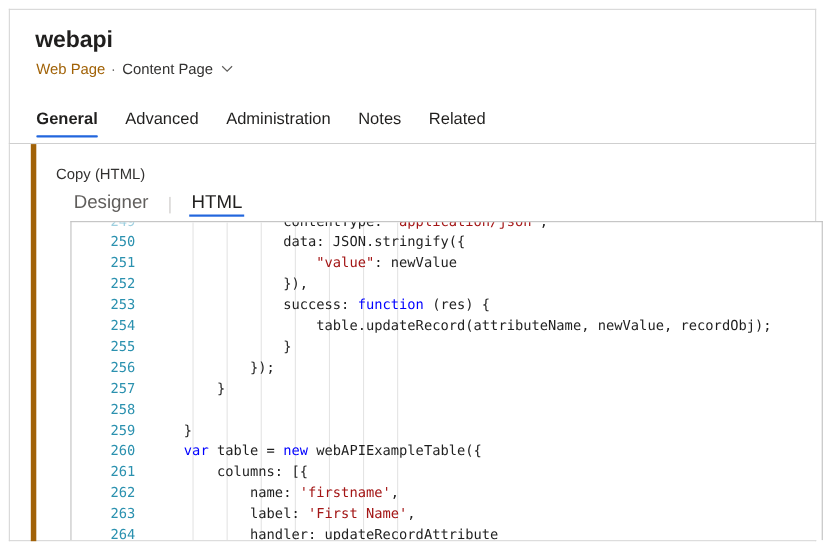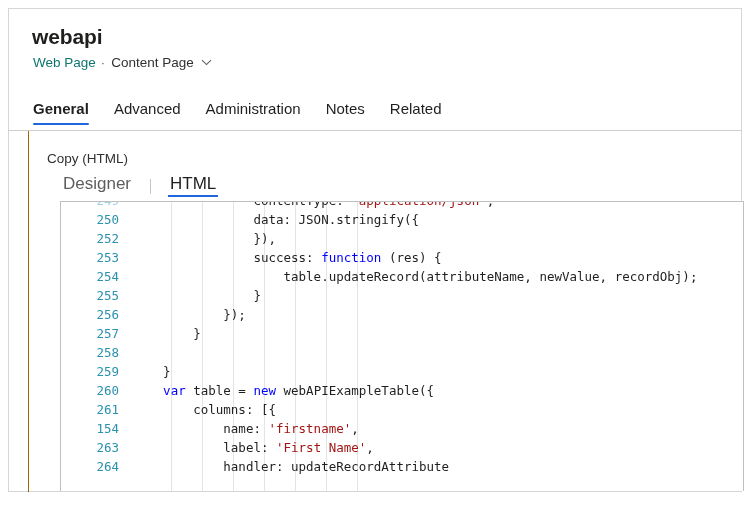--- a/index.html
+++ b/index.html
@@ -49,21 +49,21 @@
   .subtitle-row {
     position: absolute;
     left: 24px;
     top: 45px;
     display: flex;
     align-items: center;
     font-size: 13.5px;
     color: #323130;
     line-height: 18px;
   }
-  .subtitle-type { color: #0f766e; }
+  .subtitle-type { color: #a16207; }
   .subtitle-dot {
     margin: 0 6px 0 5px;
     color: #605e5c;
     font-size: 13px;
   }
   .subtitle-form { color: #323130; }
   .chev {
     display: inline-block;
     margin-left: 7px;
     width: 9px;
@@ -119,21 +119,21 @@
     border-right: 1px solid #d6d6d6;
     border-bottom: 1px solid #d6d6d6;
     box-sizing: border-box;
   }
   .field-wrap {
     position: absolute;
     left: 19px;
     top: 0px;
     width: 712px;
     height: 361px;
-    border-left: 1px solid #a16207;
+    border-left: 5px solid #a16207;
     box-sizing: border-box;
   }
   .field-label {
     position: absolute;
     left: 18px;
     top: 19px;
     font-size: 13.5px;
     color: #323130;
     line-height: 18px;
   }
@@ -307,31 +307,32 @@
               <div class="guide" style="left: 141px;"></div>
               <div class="guide" style="left: 172px;"></div>
               <div class="guide" style="left: 203px;"></div>
               <div class="guide" style="left: 234px;"></div>
               <div class="guide" style="left: 265px;"></div>
               <div class="guide" style="left: 296px;"></div>
             </div>
           <div class="code-inner" id="code-inner">
               <div class="line"><span class="lnum" style="color: rgb(159, 208, 224);">249</span><span class="ltext"><span class="plain">                contentType: </span><span class="str">'application/json'</span><span class="plain">,</span></span></div>
               <div class="line"><span class="lnum">250</span><span class="ltext"><span class="plain">                data: JSON.stringify({</span></span></div>
+              <div class="line"><span class="lnum">251</span><span class="ltext"><span class="plain">                    </span><span class="str">"value"</span><span class="plain">: newValue</span></span></div>
               <div class="line"><span class="lnum">252</span><span class="ltext"><span class="plain">                }),</span></span></div>
               <div class="line"><span class="lnum">253</span><span class="ltext"><span class="plain">                success: </span><span class="kw">function</span><span class="plain"> (res) {</span></span></div>
               <div class="line"><span class="lnum">254</span><span class="ltext"><span class="plain">                    table.updateRecord(attributeName, newValue, recordObj);</span></span></div>
               <div class="line"><span class="lnum">255</span><span class="ltext"><span class="plain">                }</span></span></div>
               <div class="line"><span class="lnum">256</span><span class="ltext"><span class="plain">            });</span></span></div>
               <div class="line"><span class="lnum">257</span><span class="ltext"><span class="plain">        }</span></span></div>
               <div class="line"><span class="lnum">258</span></div>
               <div class="line"><span class="lnum">259</span><span class="ltext"><span class="plain">    }</span></span></div>
               <div class="line"><span class="lnum">260</span><span class="ltext"><span class="plain">    </span><span class="kw">var</span><span class="plain"> table = </span><span class="kw">new</span><span class="plain"> webAPIExampleTable({</span></span></div>
               <div class="line"><span class="lnum">261</span><span class="ltext"><span class="plain">        columns: [{</span></span></div>
-              <div class="line"><span class="lnum">154</span><span class="ltext"><span class="plain">            name: </span><span class="str">'firstname'</span><span class="plain">,</span></span></div>
+              <div class="line"><span class="lnum">262</span><span class="ltext"><span class="plain">            name: </span><span class="str">'firstname'</span><span class="plain">,</span></span></div>
               <div class="line"><span class="lnum">263</span><span class="ltext"><span class="plain">            label: </span><span class="str">'First Name'</span><span class="plain">,</span></span></div>
               <div class="line"><span class="lnum">264</span><span class="ltext"><span class="plain">            handler: updateRecordAttribute</span></span></div>
             </div>
         </div>
       </div>
 
     </div>
   </div>
 </div>
 

